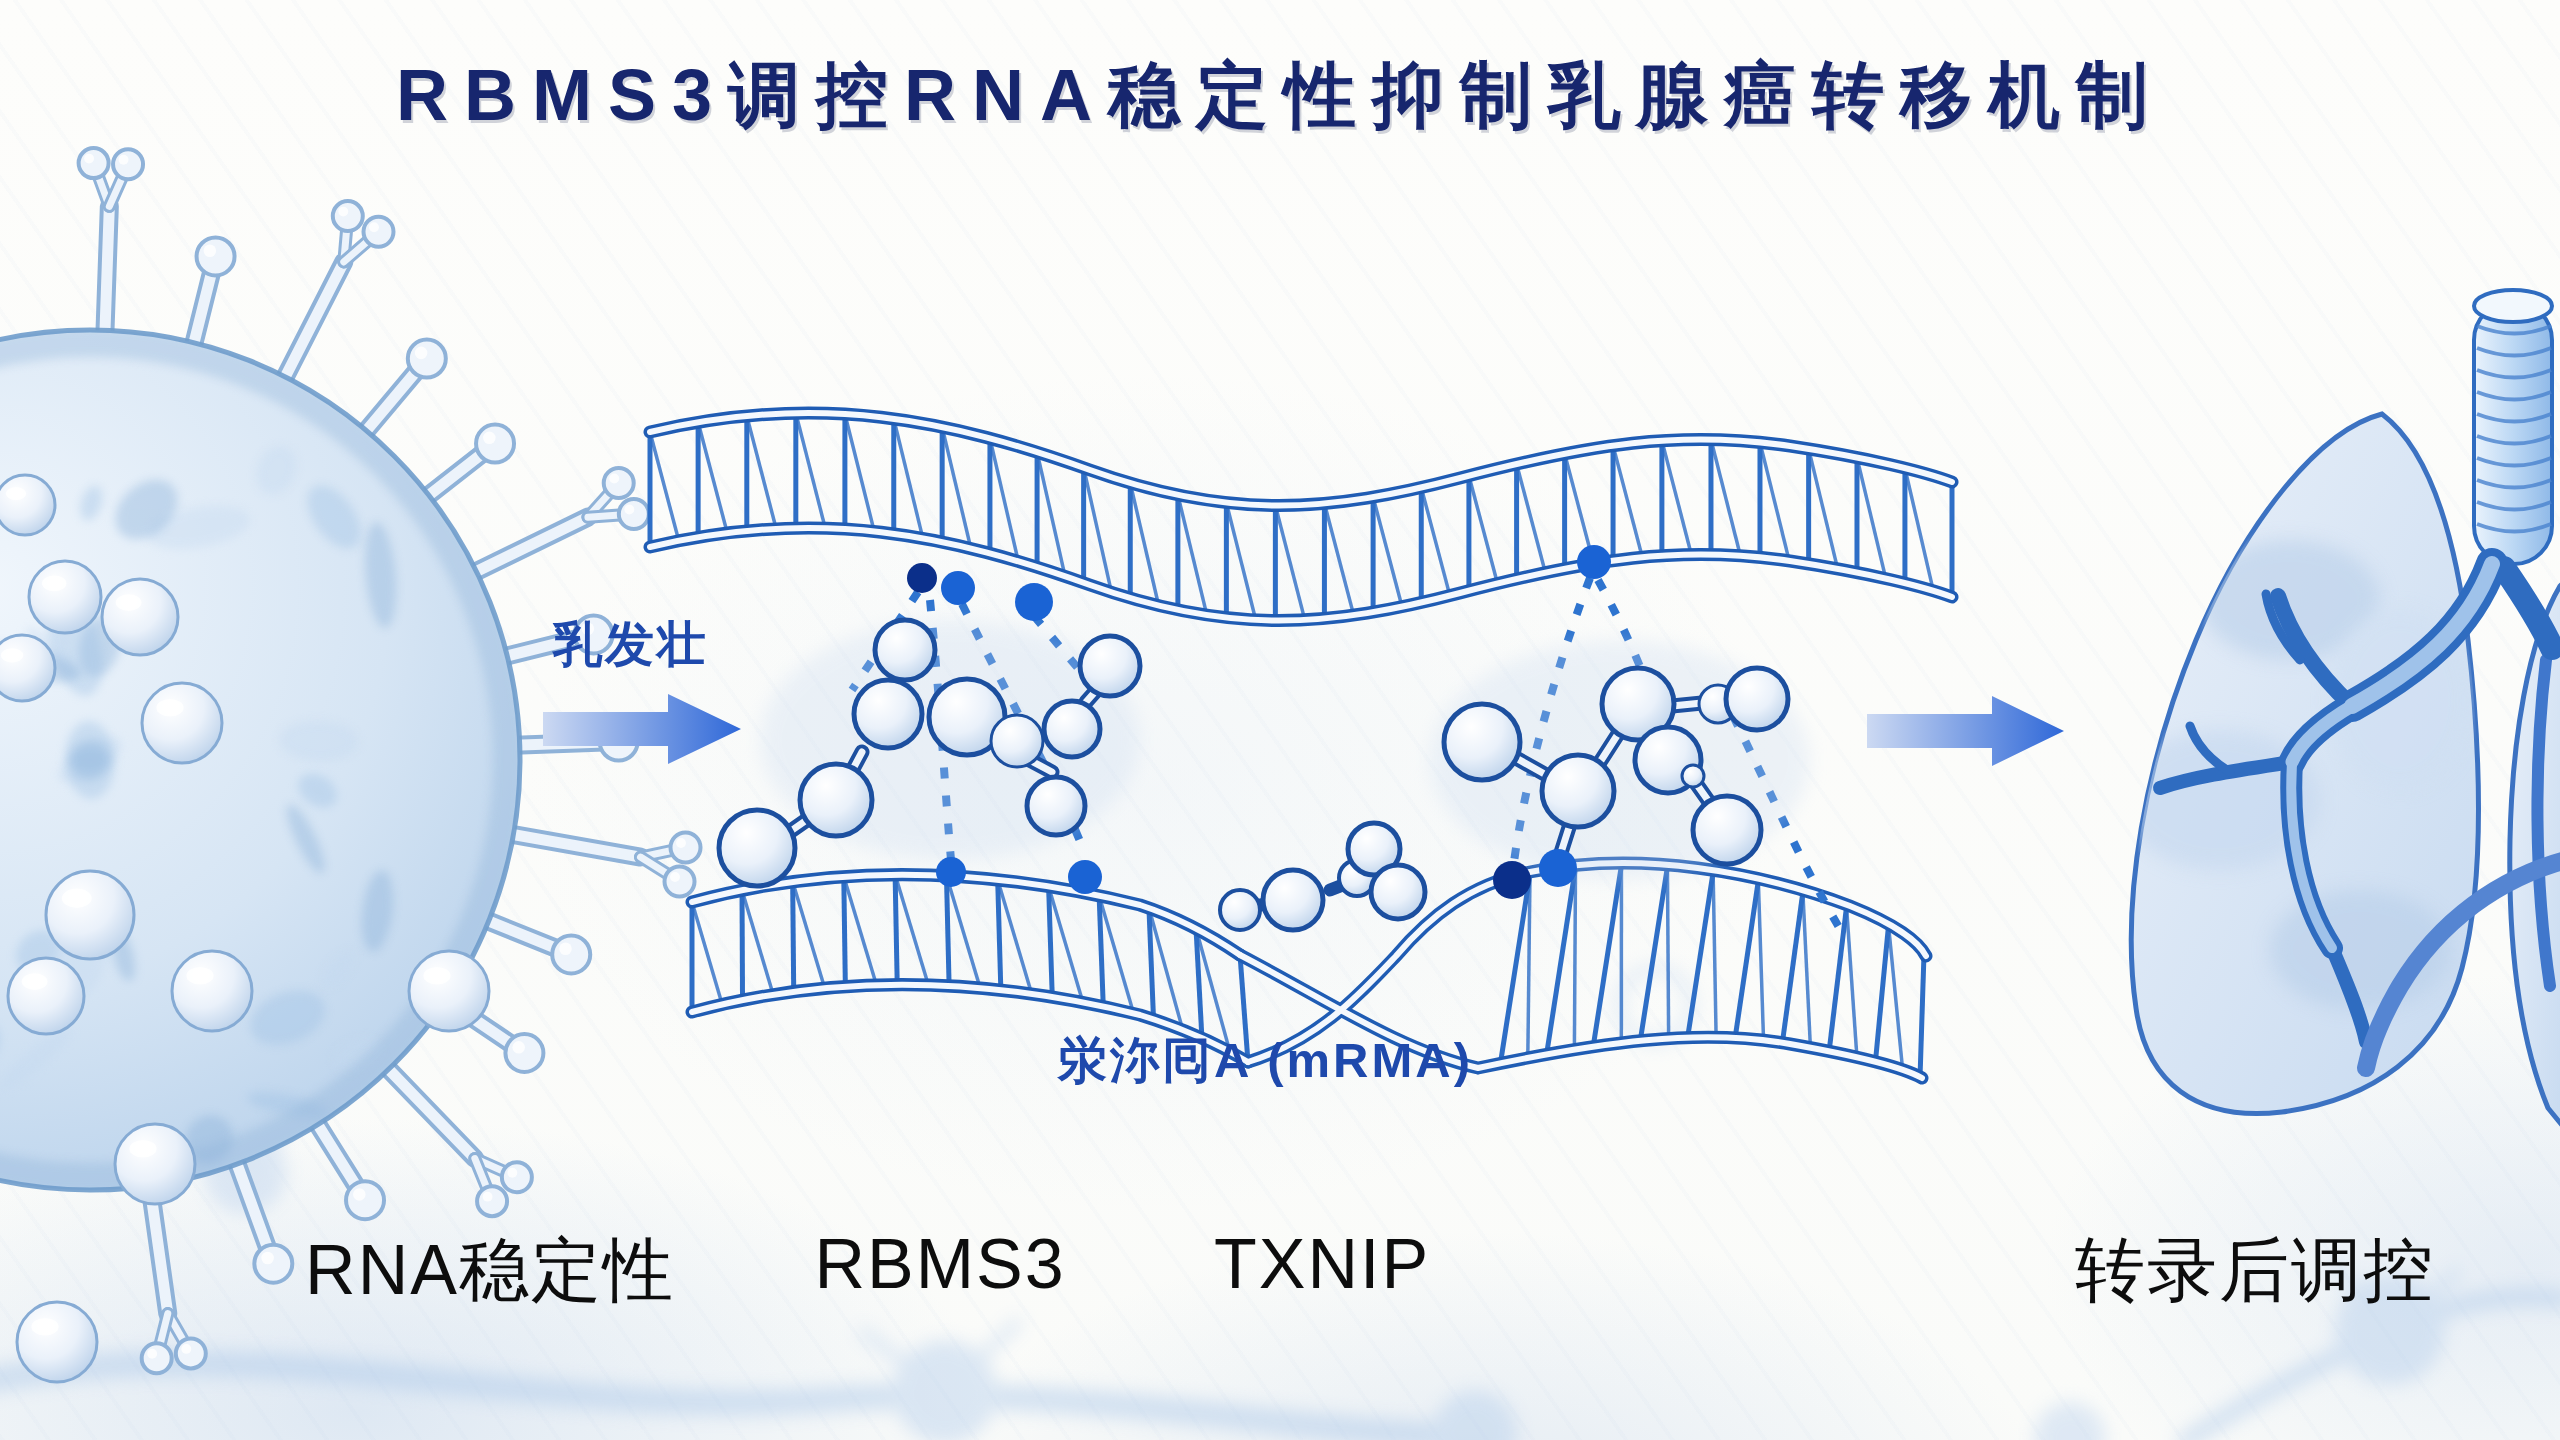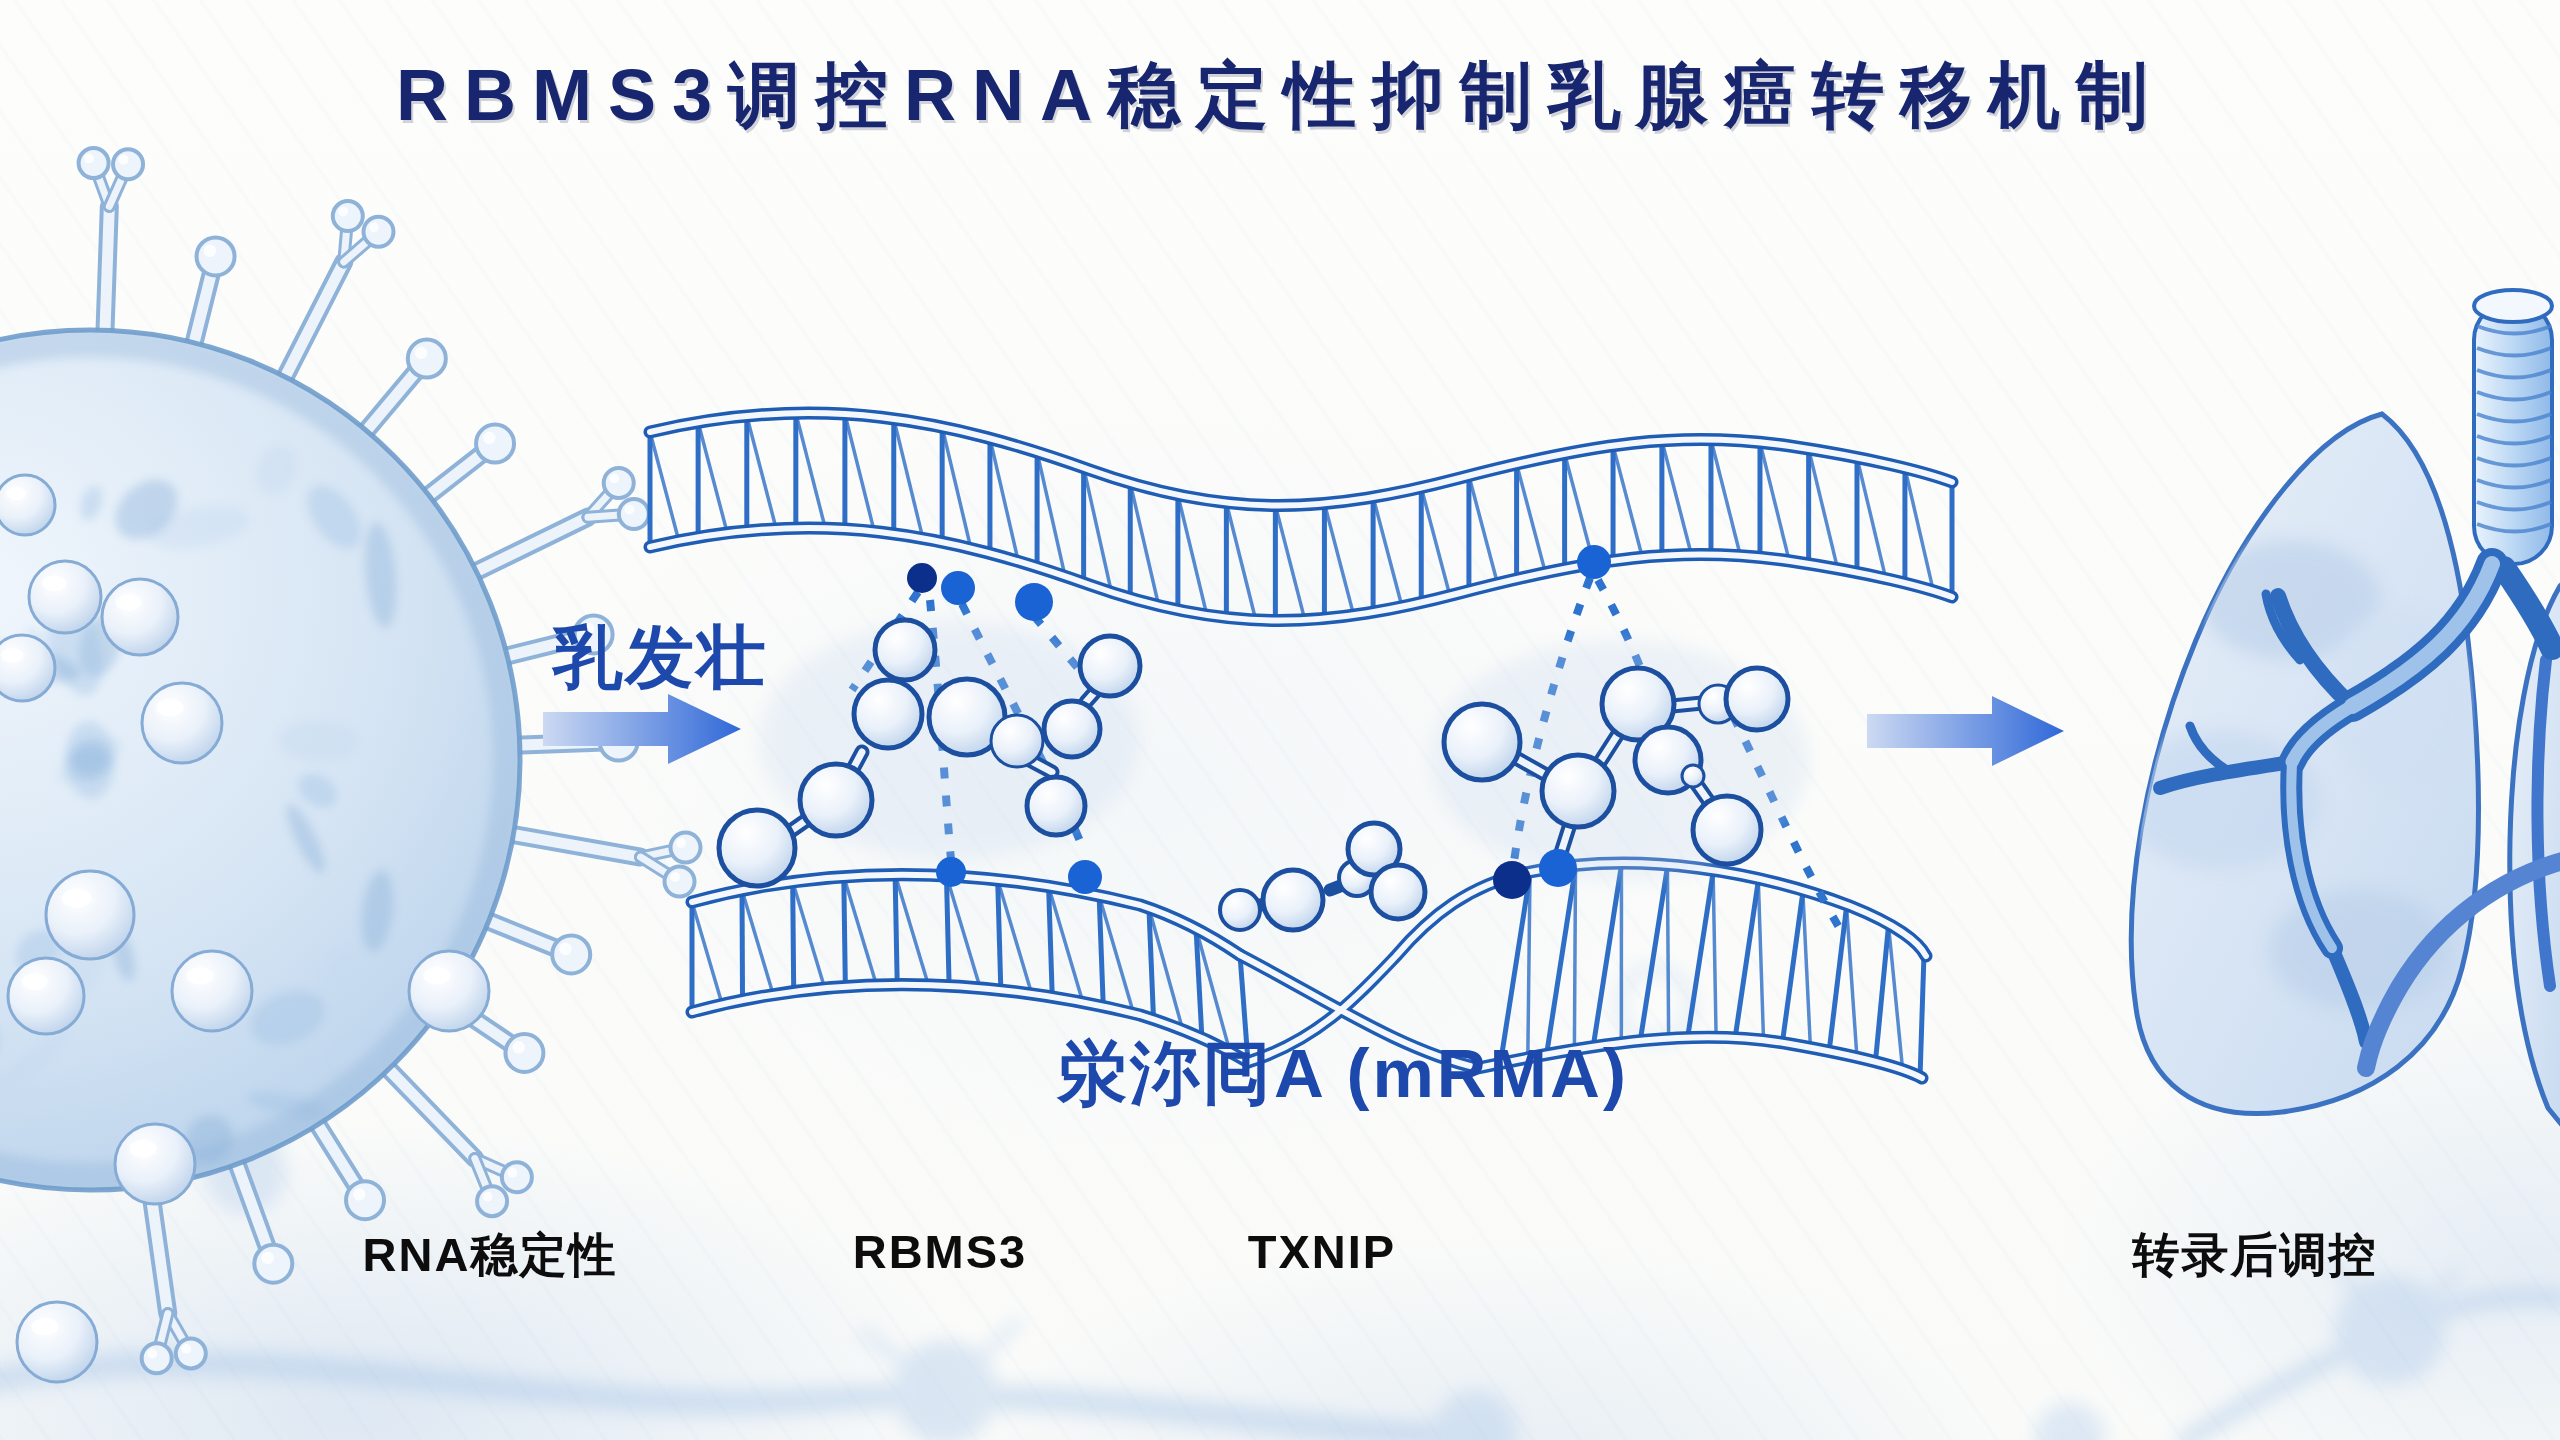--- a/index.html
+++ b/index.html
@@ -22,24 +22,24 @@
   .title{
     position:absolute;left:50%;top:48px;transform:translateX(-50%);
     margin:0;white-space:nowrap;
     font-size:72px;font-weight:800;letter-spacing:16px;
     color:#17266e;text-shadow:2px 3px 0 rgba(12,20,64,.18);
   }
   .lbl{
     position:absolute;white-space:nowrap;font-weight:700;
     color:#1e49ac;
   }
-  .lbl.blue-big{font-size:69px;letter-spacing:3px;text-align:right;}
+  .lbl.blue-big{font-size:49px;letter-spacing:3px;text-align:right;}
   .keyword{
     position:absolute;top:1224px;transform:translateX(-50%);
-    white-space:nowrap;font-size:47px;font-weight:700;letter-spacing:2px;color:#0d0d0d;
+    white-space:nowrap;font-size:70px;font-weight:400;letter-spacing:2px;color:#0d0d0d;
   }
 </style>
 </head>
 <body>
 
 <div class="stage">
 
 <svg class="art" id="art" viewBox="0 0 2560 1440">
   <defs>
     <radialGradient id="sphereG" cx="36%" cy="30%" r="75%">

